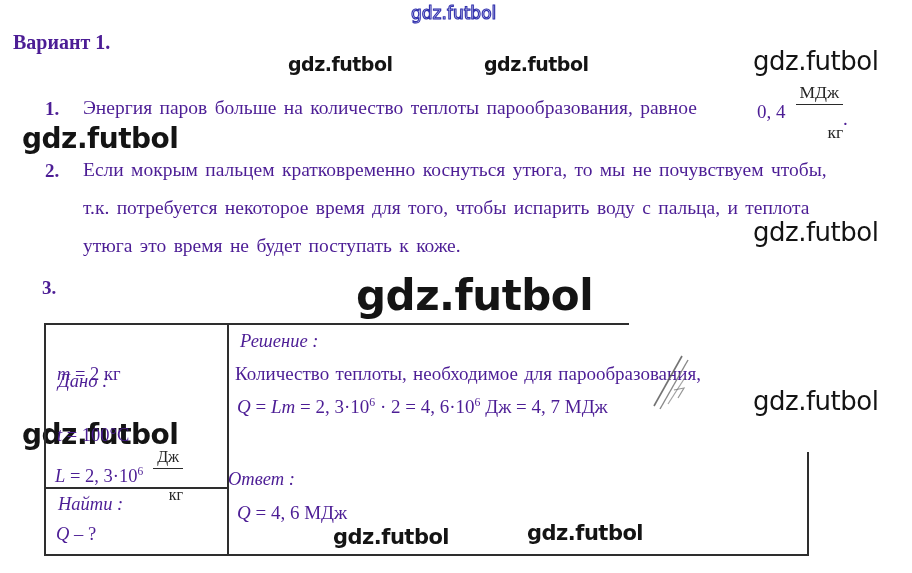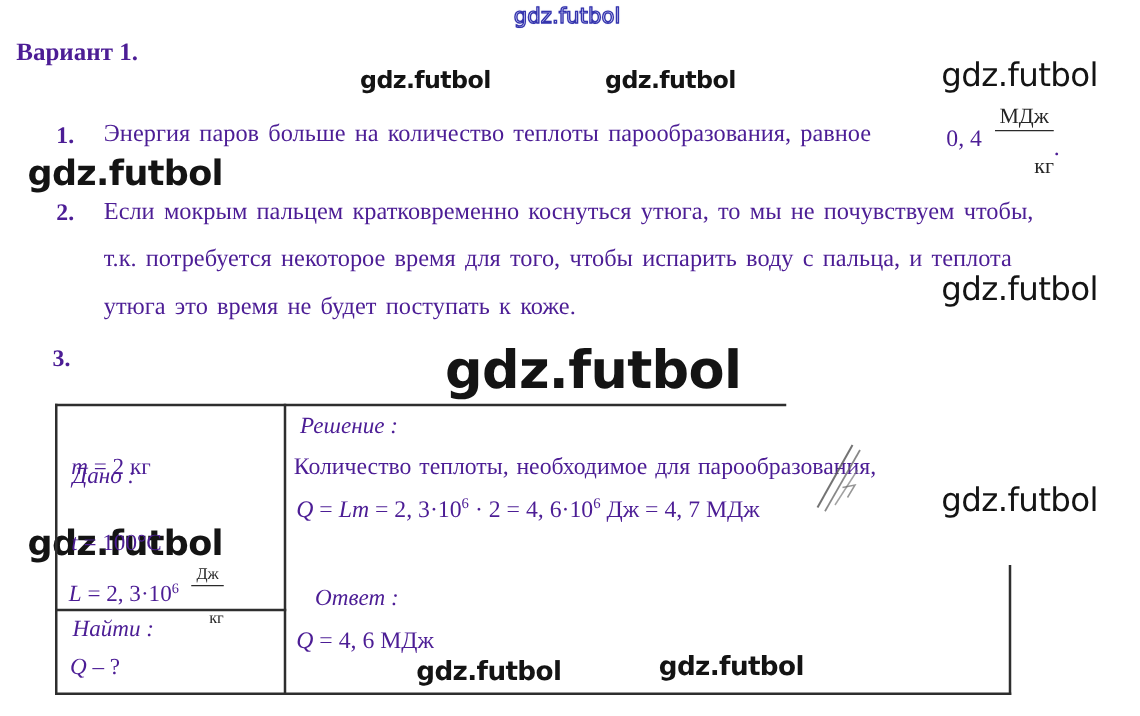--- a/index.html
+++ b/index.html
@@ -65,32 +65,32 @@
   <div class="line" style="left:227px;top:323px;width:2px;height:233px;"></div>
   <div class="line" style="left:44px;top:554px;width:765px;height:2px;"></div>
   <div class="line" style="left:807px;top:452px;width:2px;height:104px;"></div>
   <div class="line" style="left:44px;top:487px;width:185px;height:2px;"></div>
 
   <div class="abs doc it tbl-text" style="left:58px;top:331px;margin-top:40px;">Дано :</div>
   <div class="abs doc tbl-text" style="left:57px;top:364px;"><i>m</i><span> = 2 кг</span></div>
   <div class="abs doc tbl-text" style="left:57px;top:397px;margin-top:28px;"><i>t</i><span> = 100°C</span></div>
   <div class="abs frow" style="left:55px;top:432px;height:56px;margin-top:16px;">
     <span class="doc tbl-text"><i>L</i><span> = 2, 3·10</span><sup>6</sup></span>
-    <span class="frac" style="font-size:13px;margin-left:10px;">
+    <span class="frac" style="font-size:16px;margin-left:10px;">
       <span class="top">Дж</span>
       <span class="bot">кг</span>
     </span>
   </div>
   <div class="abs doc it tbl-text" style="left:58px;top:494px;">Найти :</div>
   <div class="abs doc tbl-text" style="left:56px;top:524px;"><i>Q</i><span> – ?</span></div>
 
   <div class="abs doc it tbl-text" style="left:240px;top:331px;">Решение :</div>
   <div class="abs doc" style="left:235px;top:363px;font-size:19px;word-spacing:1.5px;">Количество теплоты, необходимое для парообразования,</div>
   <div class="abs doc" style="left:237px;top:396px;font-size:19px;"><i>Q</i><span> = </span><i>Lm</i><span> = 2, 3·10</span><sup>6</sup><span> · 2 = 4, 6·10</span><sup>6</sup><span> Дж = 4, 7 МДж</span></div>
-  <div class="abs doc it tbl-text" style="left:252px;top:469px;">Ответ :</div>
+  <div class="abs doc it tbl-text" style="left:228px;top:469px;">Ответ :</div>
   <div class="abs doc" style="left:237px;top:502px;font-size:19px;"><i>Q</i><span> = 4, 6 МДж</span></div>
 
   <svg class="abs" style="left:648px;top:350px;" width="52" height="62" viewBox="0 0 52 62">
     <path d="M6,56 L34,6" stroke="#5a5a5a" stroke-width="1.6" fill="none" opacity="0.85"></path>
     <path d="M12,59 L40,10" stroke="#6a6a6a" stroke-width="1.4" fill="none" opacity="0.8"></path>
     <path d="M20,54 L38,26" stroke="#7a7a7a" stroke-width="1.2" fill="none" opacity="0.7"></path>
     <path d="M26,40 L36,38 L30,48" stroke="#6a6a6a" stroke-width="1.2" fill="none" opacity="0.7"></path>
   </svg>
 
 </div>

